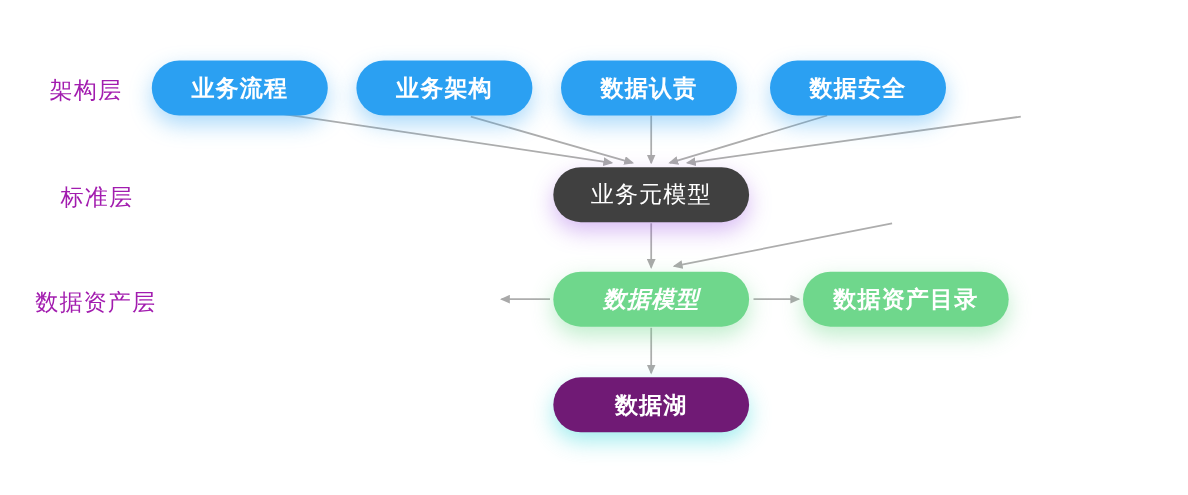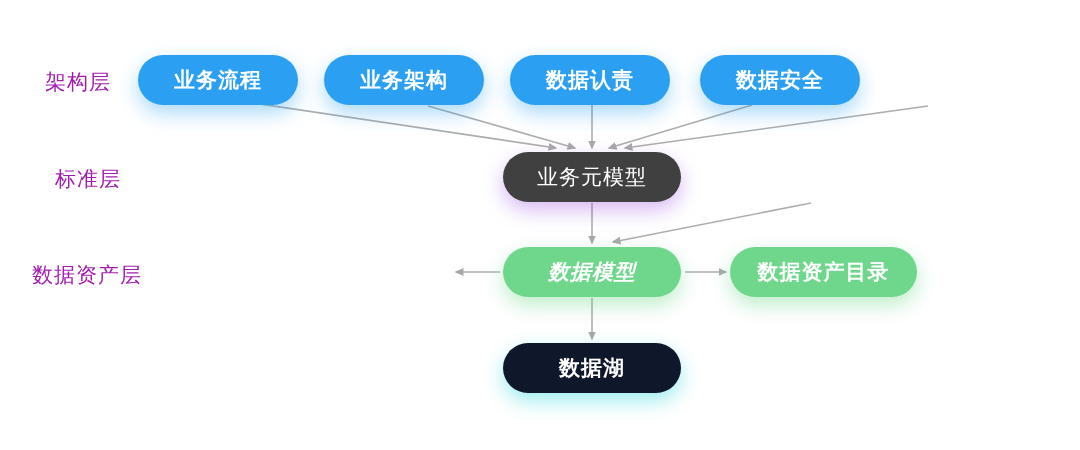--- a/index.html
+++ b/index.html
@@ -37,21 +37,21 @@
   .pill.purple{
     background:#404040;
     box-shadow:0 8px 20px rgba(155,83,228,.40);
     font-weight:400;
   }
   .pill.green{
     background:#6fd78c;
     box-shadow:0 8px 20px rgba(111,215,140,.45);
   }
   .pill.teal{
-    background:#0f172a;
+    background:#701a75;
     box-shadow:0 8px 20px rgba(43,212,217,.45);
   }
 </style>
 </head>
 <body>
 
 <div class="canvas">
 
   <svg class="arrow-layer" width="1080" height="450" viewBox="0 0 1080 450">
     <defs>

